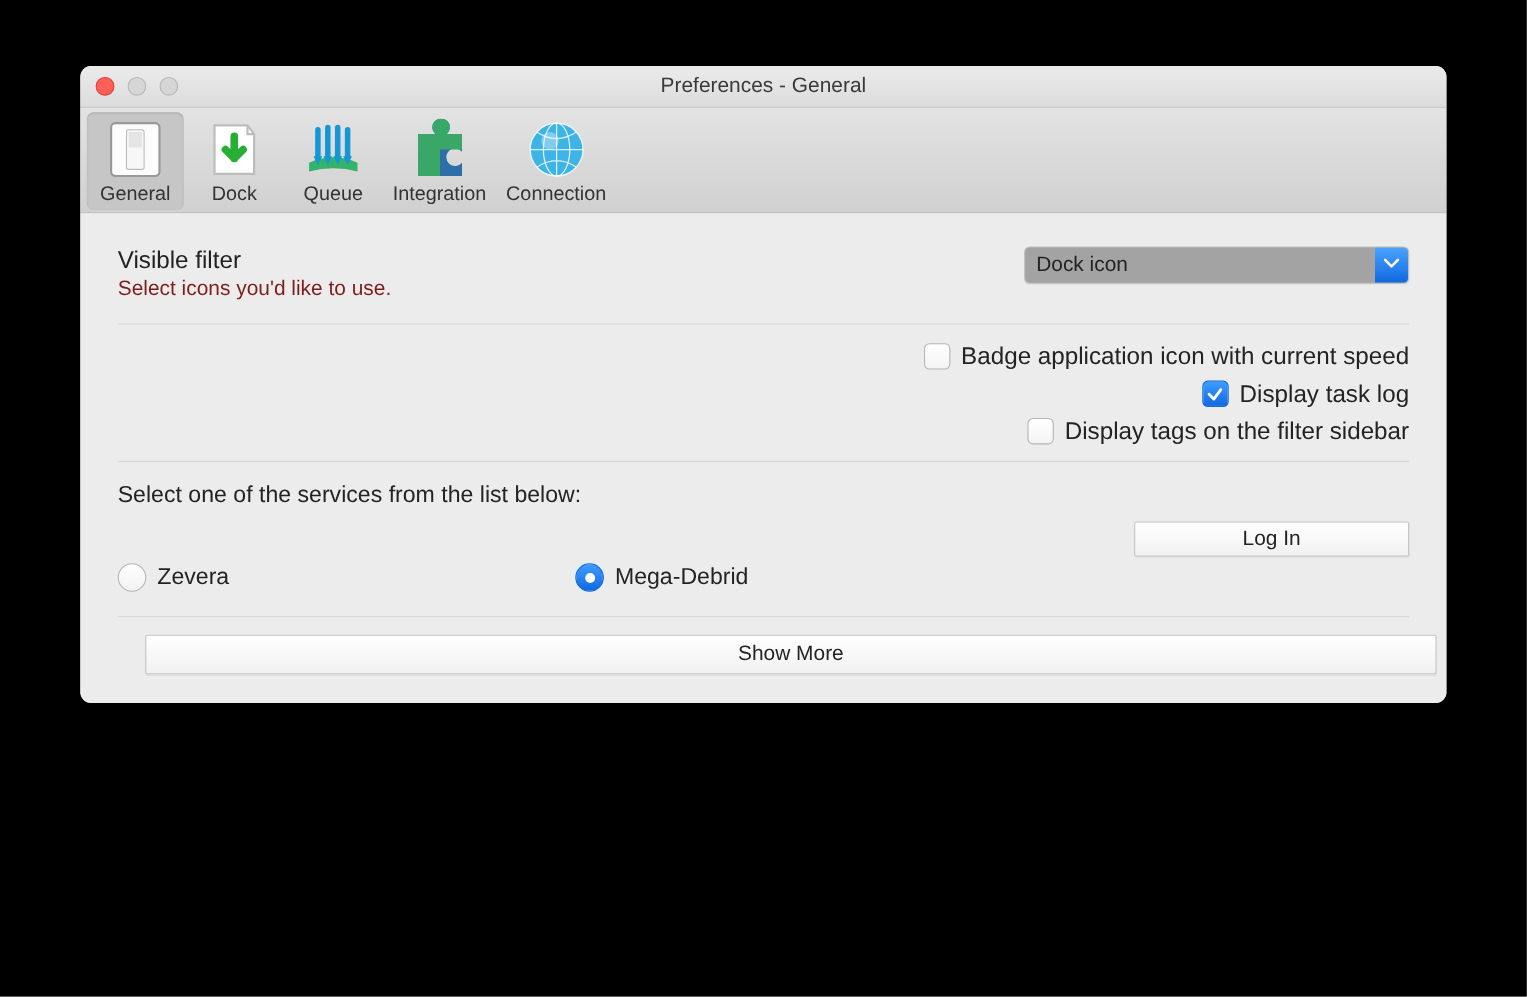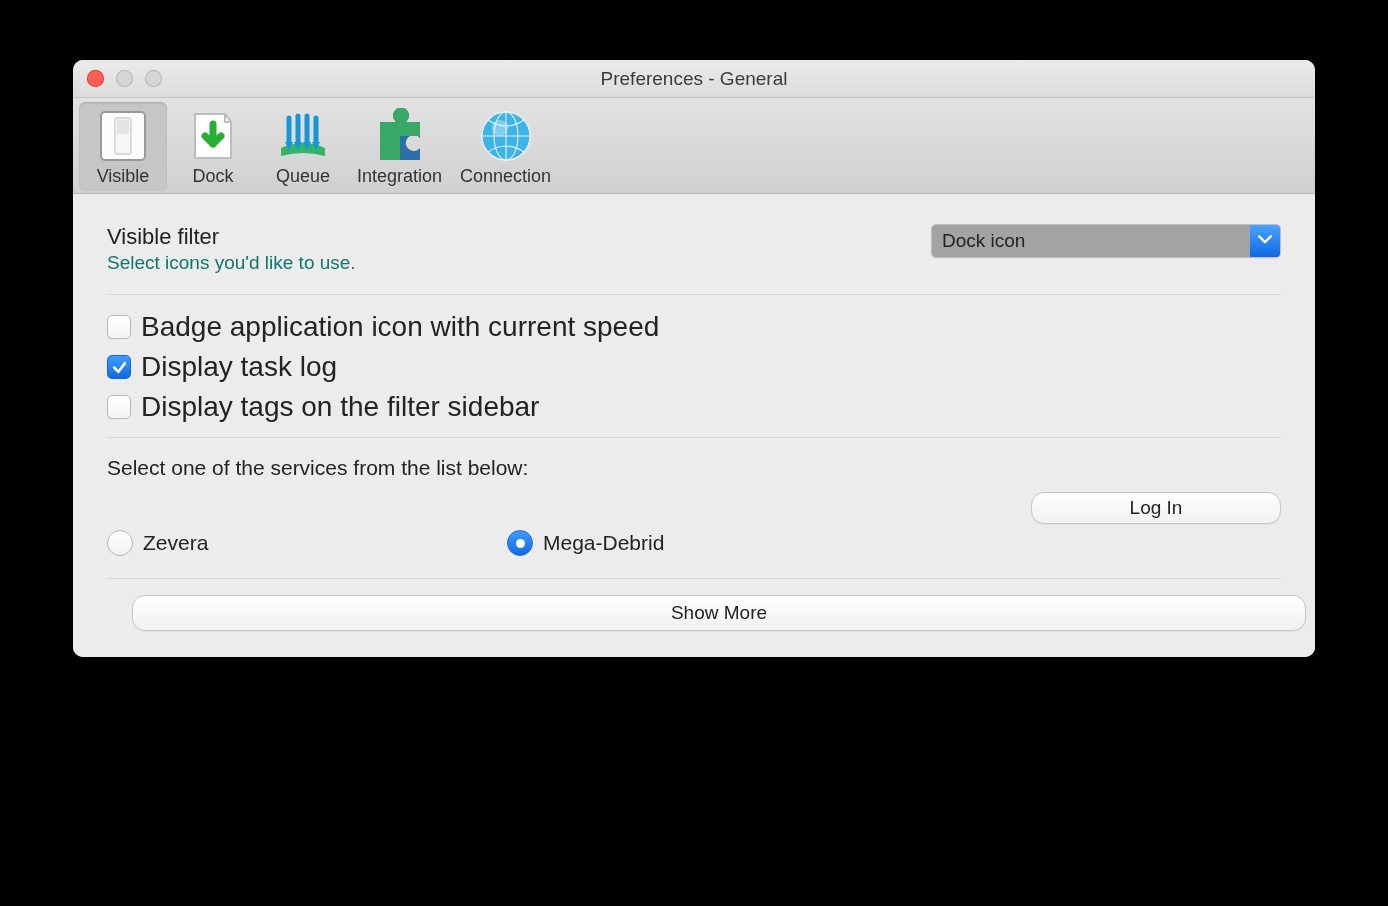--- a/index.html
+++ b/index.html
@@ -64,75 +64,75 @@
   .tbitem.selected{
     background:#c6c6c6;
     box-shadow:inset 0 1px 2px rgba(0,0,0,.15);
   }
   .tbitem .icon { width:56px; height:56px; display:flex;align-items:center;justify-content:center;}
   .tbitem .lbl { margin-top:2px; }
   
   .content { padding:30px 34px 26px 34px; background:#ececec; }
   .row1 { display:flex; justify-content:space-between; align-items:flex-start; margin-bottom:20px;}
   .row1 .labels h2{ font-size:22px; font-weight:400; color:#222;}
-  .row1 .labels p { font-size:19px; color:#0f766e; margin-top:2px;}
+  .row1 .labels p { font-size:19px; color:#7f1d1d; margin-top:2px;}
   
   .popup {
     width:350px; height:34px;
     display:flex; align-items:center;
     background:#a3a3a3;
     border:1px solid #c0c0c0;
     border-radius:5px;
     overflow:hidden;
     box-shadow:0 1px 1px rgba(0,0,0,.04);
   }
   .popup .val{ flex:1; padding:0 10px; font-size:19px; }
   .popup .btn{
     width:30px; height:100%;
     background:linear-gradient(#4aa3ff,#1069e0);
     display:flex; align-items:center; justify-content:center;
   }
   .popup .btn svg{ width:14px;height:14px; }
   hr.sep{ border:none; border-top:1px solid #d8d8d8; margin:14px 0 16px 0;}
   
-  .check { display:flex; align-items:center; gap:10px; font-size:28px; margin:8px 0;}
+  .check { display:flex; align-items:center; gap:10px; font-size:22px; margin:8px 0;justify-content:flex-end;}
   .check .box{
     width:24px;height:24px;border-radius:5px;
     border:1px solid #b6b6b6;
     background:linear-gradient(#fff,#f4f4f4);
     display:flex;align-items:center;justify-content:center;
   }
   .check.on .box{
     background:linear-gradient(#3f9dff,#1169e0);
     border-color:#1169e0;
   }
   .check.on .box svg{ width:15px;height:15px; }
   .srv-label{ font-size:21px; margin:18px 0 12px 0;}
   .srvrow{ display:flex; align-items:center; }
-  .radios{ display:flex; gap:0; flex:1; }
+  .radios{ display:flex; gap:16px; flex:1; }
   .radio{ display:flex; align-items:center; gap:10px; font-size:21px; width:400px;}
   .radio .circ{
     width:26px;height:26px;border-radius:50%;
     border:1px solid #b6b6b6;
     background:linear-gradient(#fff,#f2f2f2);
     display:flex;align-items:center;justify-content:center;
   }
   .radio.on .circ{
     background:linear-gradient(#3f9dff,#1169e0);
     border-color:#1169e0;
   }
   .radio.on .circ::after{
     content:""; width:9px;height:9px;border-radius:50%;background:#fff;
   }
   .loginbtn-wrap{ display:flex; justify-content:flex-end; margin-bottom:6px;}
   .btnp{
     height:32px; padding:0 22px;
     background:linear-gradient(#ffffff,#f1f1f1);
     border:1px solid #c6c6c6;
-    border-radius:13px;
+    border-radius:2px;
     font-size:19px;
     display:flex;align-items:center;justify-content:center;
     box-shadow:0 1px 1px rgba(0,0,0,.05);
     min-width:250px;
   }
   .showmore{
     width:100%; height:36px;
     margin-top:6px;
     margin-left:25px;
   }
@@ -154,21 +154,21 @@
   <div class="toolbar">
 
     <div class="tbitem selected">
       <span class="icon">
         <svg viewBox="0 0 56 56">
           <rect x="6" y="4" width="44" height="48" rx="4" fill="#fcfcfc" stroke="#999" stroke-width="2"></rect>
           <rect x="20" y="10" width="16" height="36" rx="2" fill="#f7f7f7" stroke="#bbb"></rect>
           <rect x="22" y="12" width="12" height="14" fill="#e4e4e4"></rect>
         </svg>
       </span>
-      <span class="lbl">Visible</span>
+      <span class="lbl">General</span>
     </div>
 
     <div class="tbitem">
       <span class="icon">
         <svg viewBox="0 0 56 56">
           <path d="M10 6 L40 6 L46 14 L46 50 L10 50 Z" fill="#fff" stroke="#bdbdbd" stroke-width="2"></path>
           <path d="M40 6 L40 14 L46 14" fill="none" stroke="#bdbdbd" stroke-width="2"></path>
           <path d="M28 16 L28 36 M28 36 L20 28 M28 36 L36 28" stroke="#27ae35" stroke-width="7" fill="none" stroke-linecap="round" stroke-linejoin="round"></path>
         </svg>
       </span>

